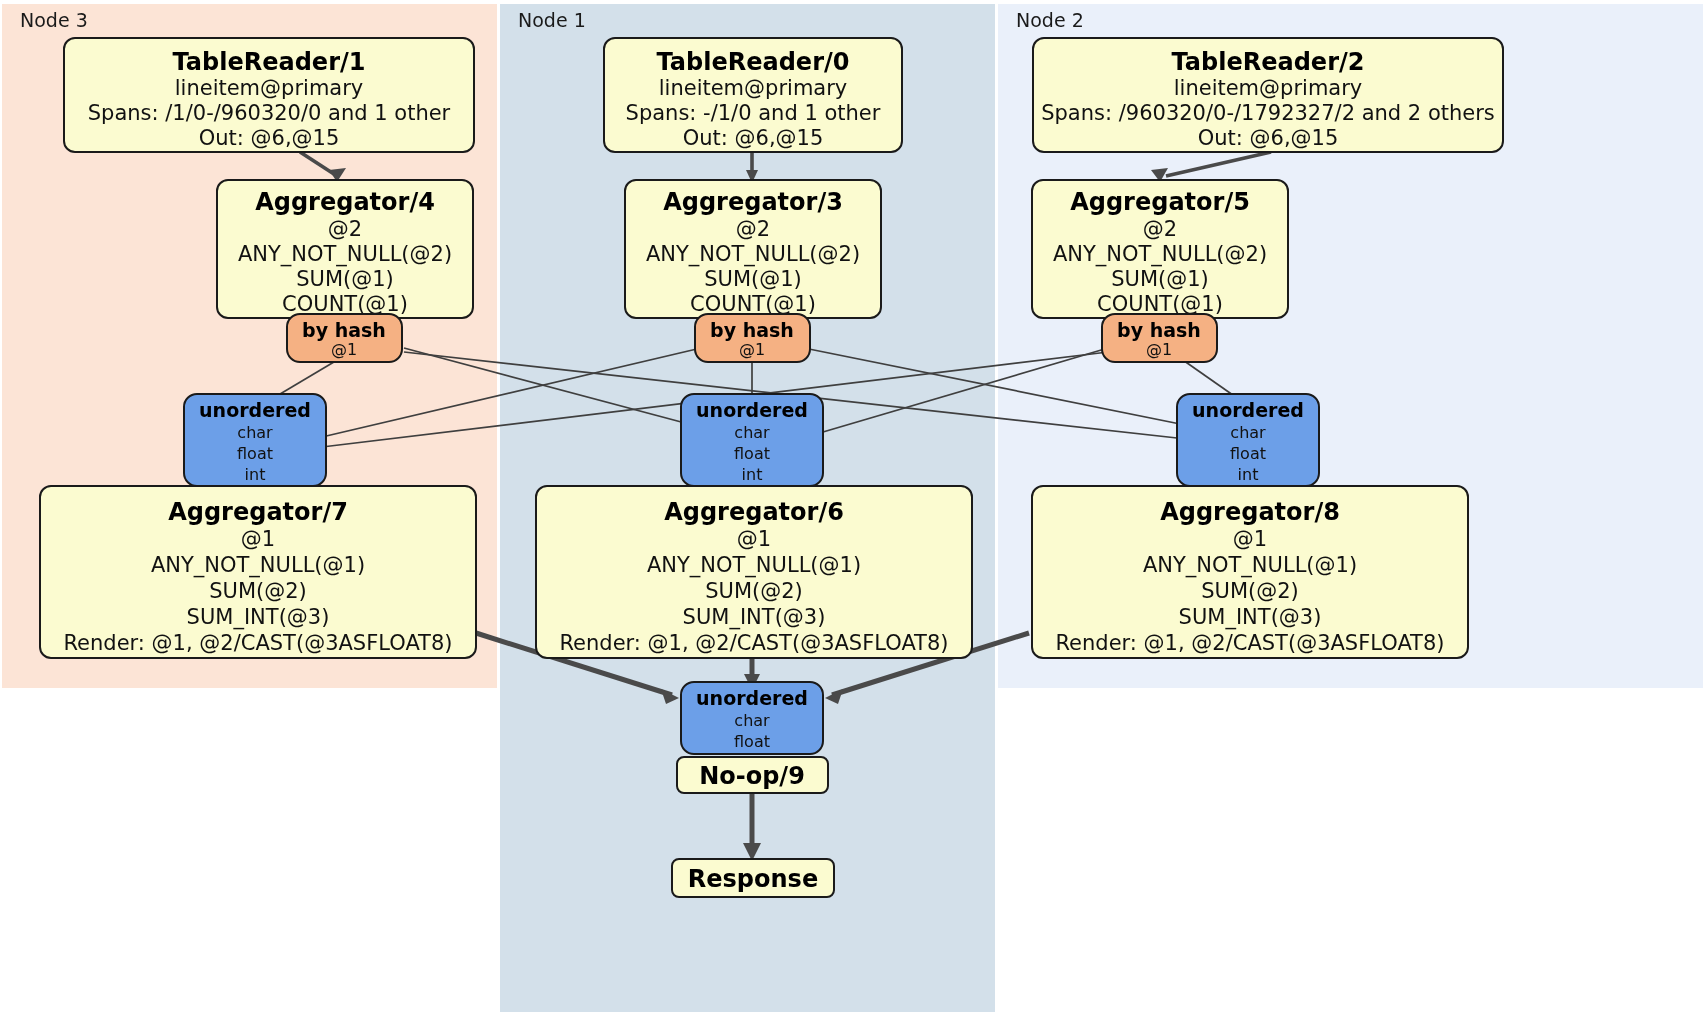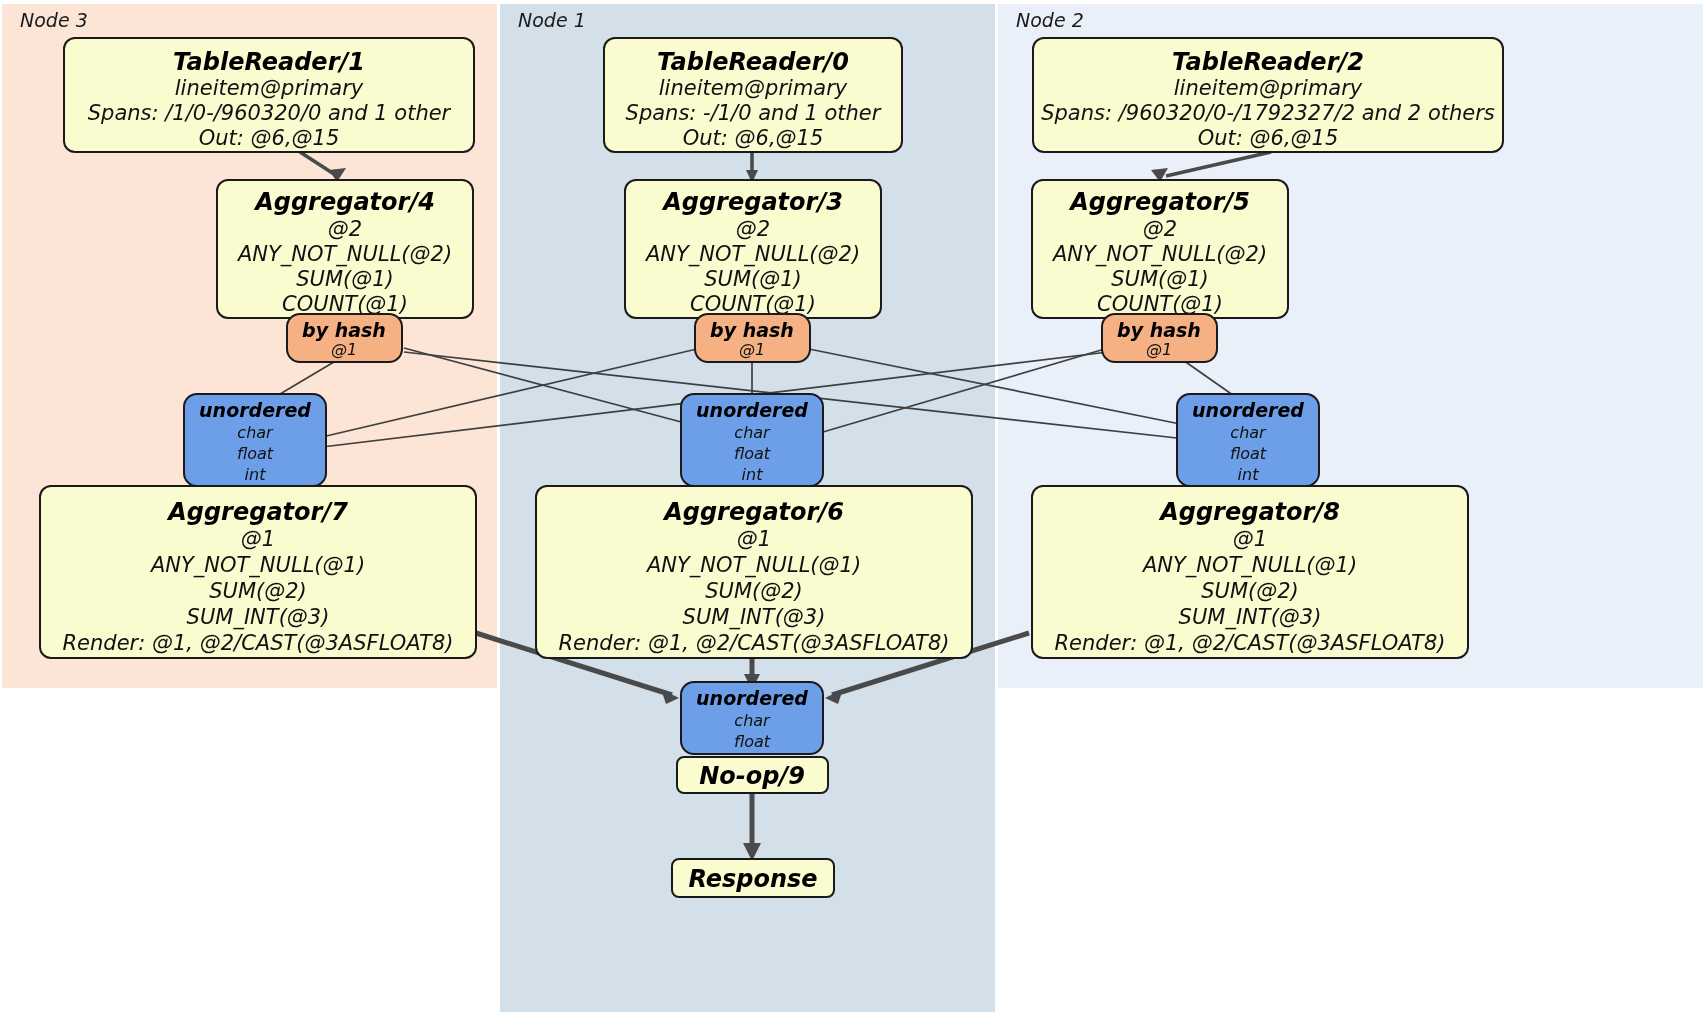--- a/index.html
+++ b/index.html
@@ -10,21 +10,20 @@
   body {
     width: 1706px;
     height: 1016px;
     font-family: "DejaVu Sans", "Liberation Sans", sans-serif;
     overflow: hidden;
   }
   #stage {
     position: relative;
     width: 1706px;
     height: 756px;
-    font-style: italic;
   }
   #stage svg {
     position: absolute;
     top: 0;
     left: 0;
   }
   .node-panel-label {
     font-size: 19px;
     fill: #1a1a1a;
     font-family: "DejaVu Sans", "Liberation Sans", sans-serif;

